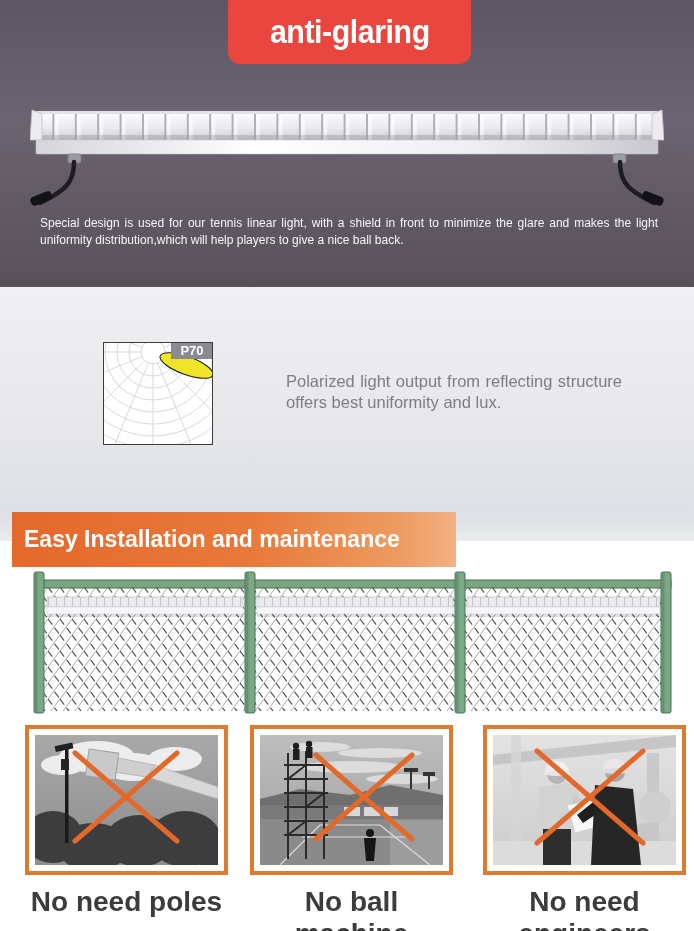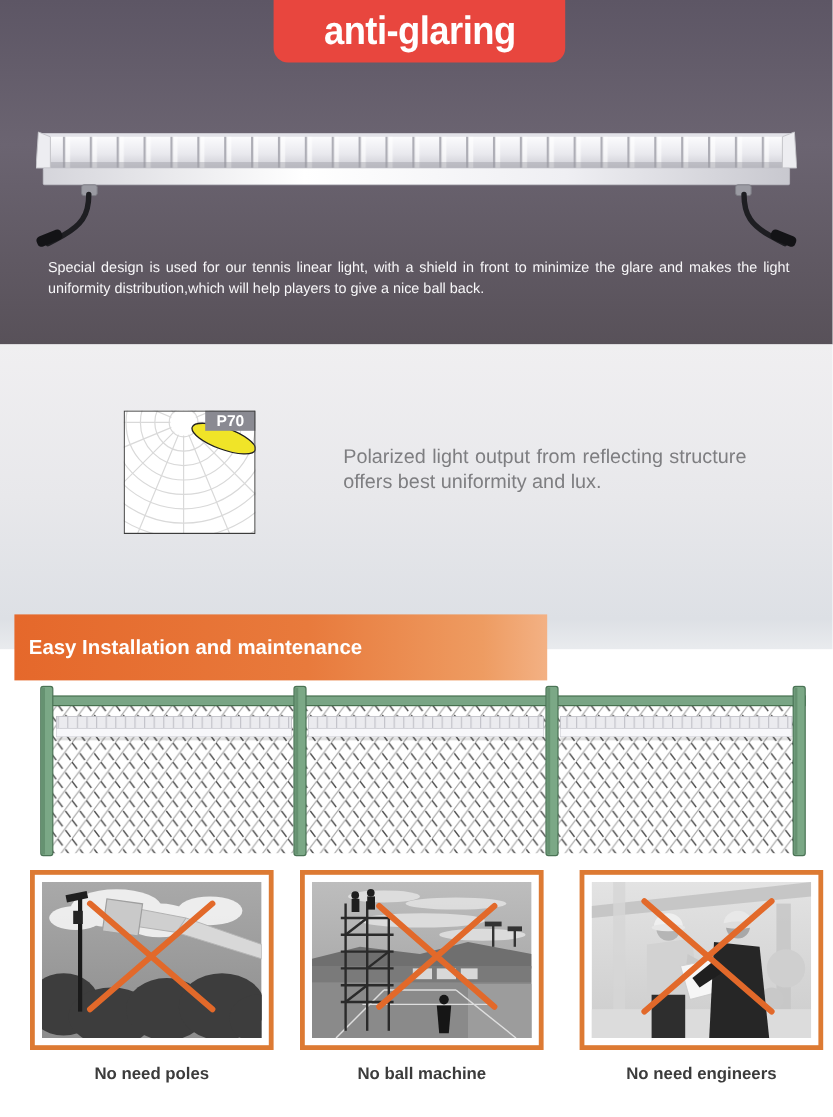--- a/index.html
+++ b/index.html
@@ -2,51 +2,51 @@
 <html><head>
 <meta charset="utf-8">
 <style>
   * { margin:0; padding:0; box-sizing:border-box; }
   body { background:#ffffff; font-family:"Liberation Sans", sans-serif; }
   .page { position:relative; width:694px; height:931px; margin:0 auto; background:#ffffff; overflow:hidden; }
 
   
   .hero { position:absolute; left:0; top:0; width:694px; height:287px;
           background:linear-gradient(180deg,#5d5665 0%,#6b6471 42%,#585159 100%); }
-  .ribbon { position:absolute; left:228px; top:0; width:243px; height:52px;
+  .ribbon { position:absolute; left:228px; top:0; width:243px; height:64px;
             background:#e8463e; border-radius:0 0 12px 12px;
             display:flex; align-items:center; justify-content:center; }
   .ribbon span { color:#ffffff; font-size:33px; font-weight:bold; letter-spacing:-.5px;
                  display:inline-block; transform:scaleX(.92); }
   .fixture-svg { position:absolute; left:30px; top:106px; }
   .hero-desc { position:absolute; left:40px; top:215px; width:618px;
                color:#f7f6f8; font-size:12px; line-height:16.6px; text-align:justify; }
 
   
   .photometric { position:absolute; left:0; top:287px; width:694px; height:254px;
                  background:linear-gradient(180deg,#f0eff1 0%,#e8e8eb 50%,#dde0e5 90%,#e9ebee 100%); }
   .polar-svg { position:absolute; left:103px; top:55px; }
   .photometric-caption { position:absolute; left:244px; top:84px; width:336px;
                          color:#7e7e81; font-size:16.5px; line-height:21px; text-align:justify;margin-left:42px; }
 
   
   .install-banner { position:absolute; left:12px; top:512px; width:444px; height:55px;
                     background:linear-gradient(90deg,#e5682b 0%,#e87a3c 55%,#ee9c62 88%,#f3b184 100%);
-                    color:#ffffff; font-weight:bold; font-size:17px; line-height:25.5px;
+                    color:#ffffff; font-weight:bold; font-size:23px; line-height:25.5px;
                     display:flex; flex-direction:column; justify-content:center; padding-left:12px; }
 
   
   .fence-svg { position:absolute; left:0; top:571px; }
 
   
   .card { position:absolute; top:725px; width:203px; }
   .card-1 { left:25px; } .card-2 { left:250px; } .card-3 { left:471px;margin-left:12px; }
   .frame { border:4px solid #dd7a33; background:#ffffff; padding:6px; width:203px; height:150px; }
   .frame svg { display:block; }
-  .card-caption { margin-top:11px; text-align:center; font-size:14px; font-weight:bold; color:#3c3c3c; }
+  .card-caption { margin-top:11px; text-align:center; font-size:28px; font-weight:bold; color:#3c3c3c; }
 
   svg text { font-family:"Liberation Sans", sans-serif; }
 </style>
 </head>
 <body>
 
 <div class="page">
 
   <section class="hero">
     <div class="ribbon">

